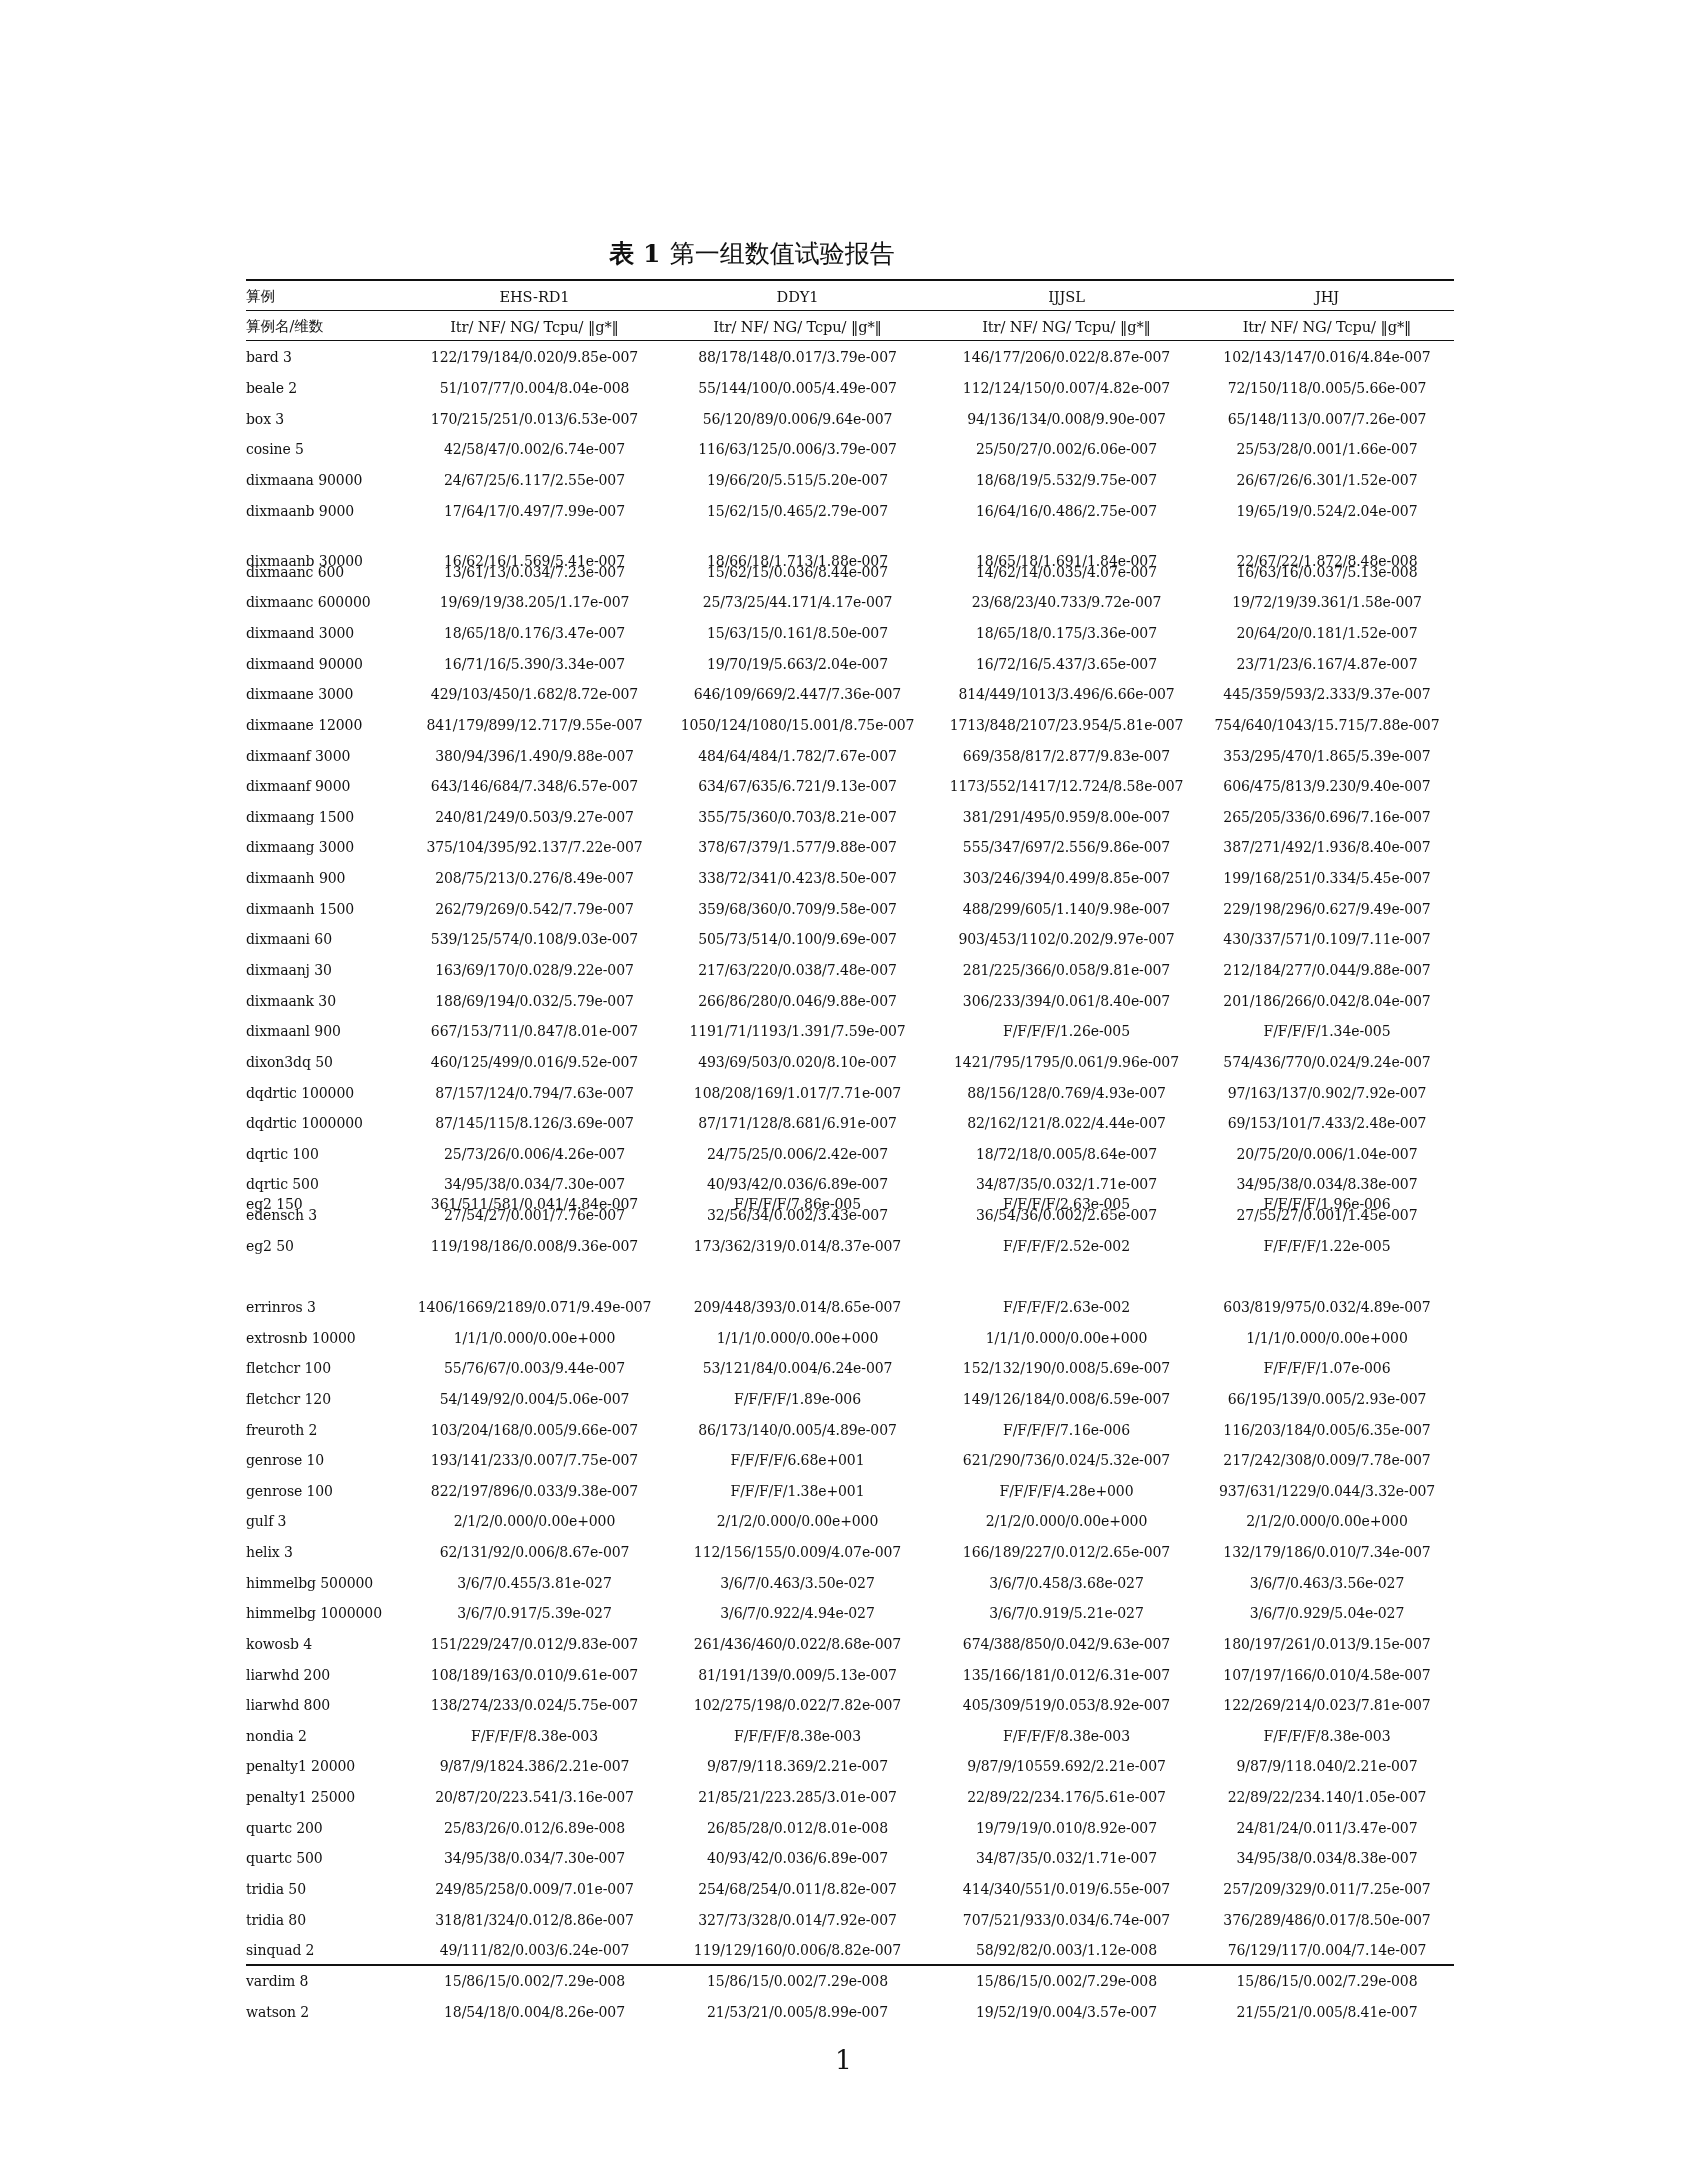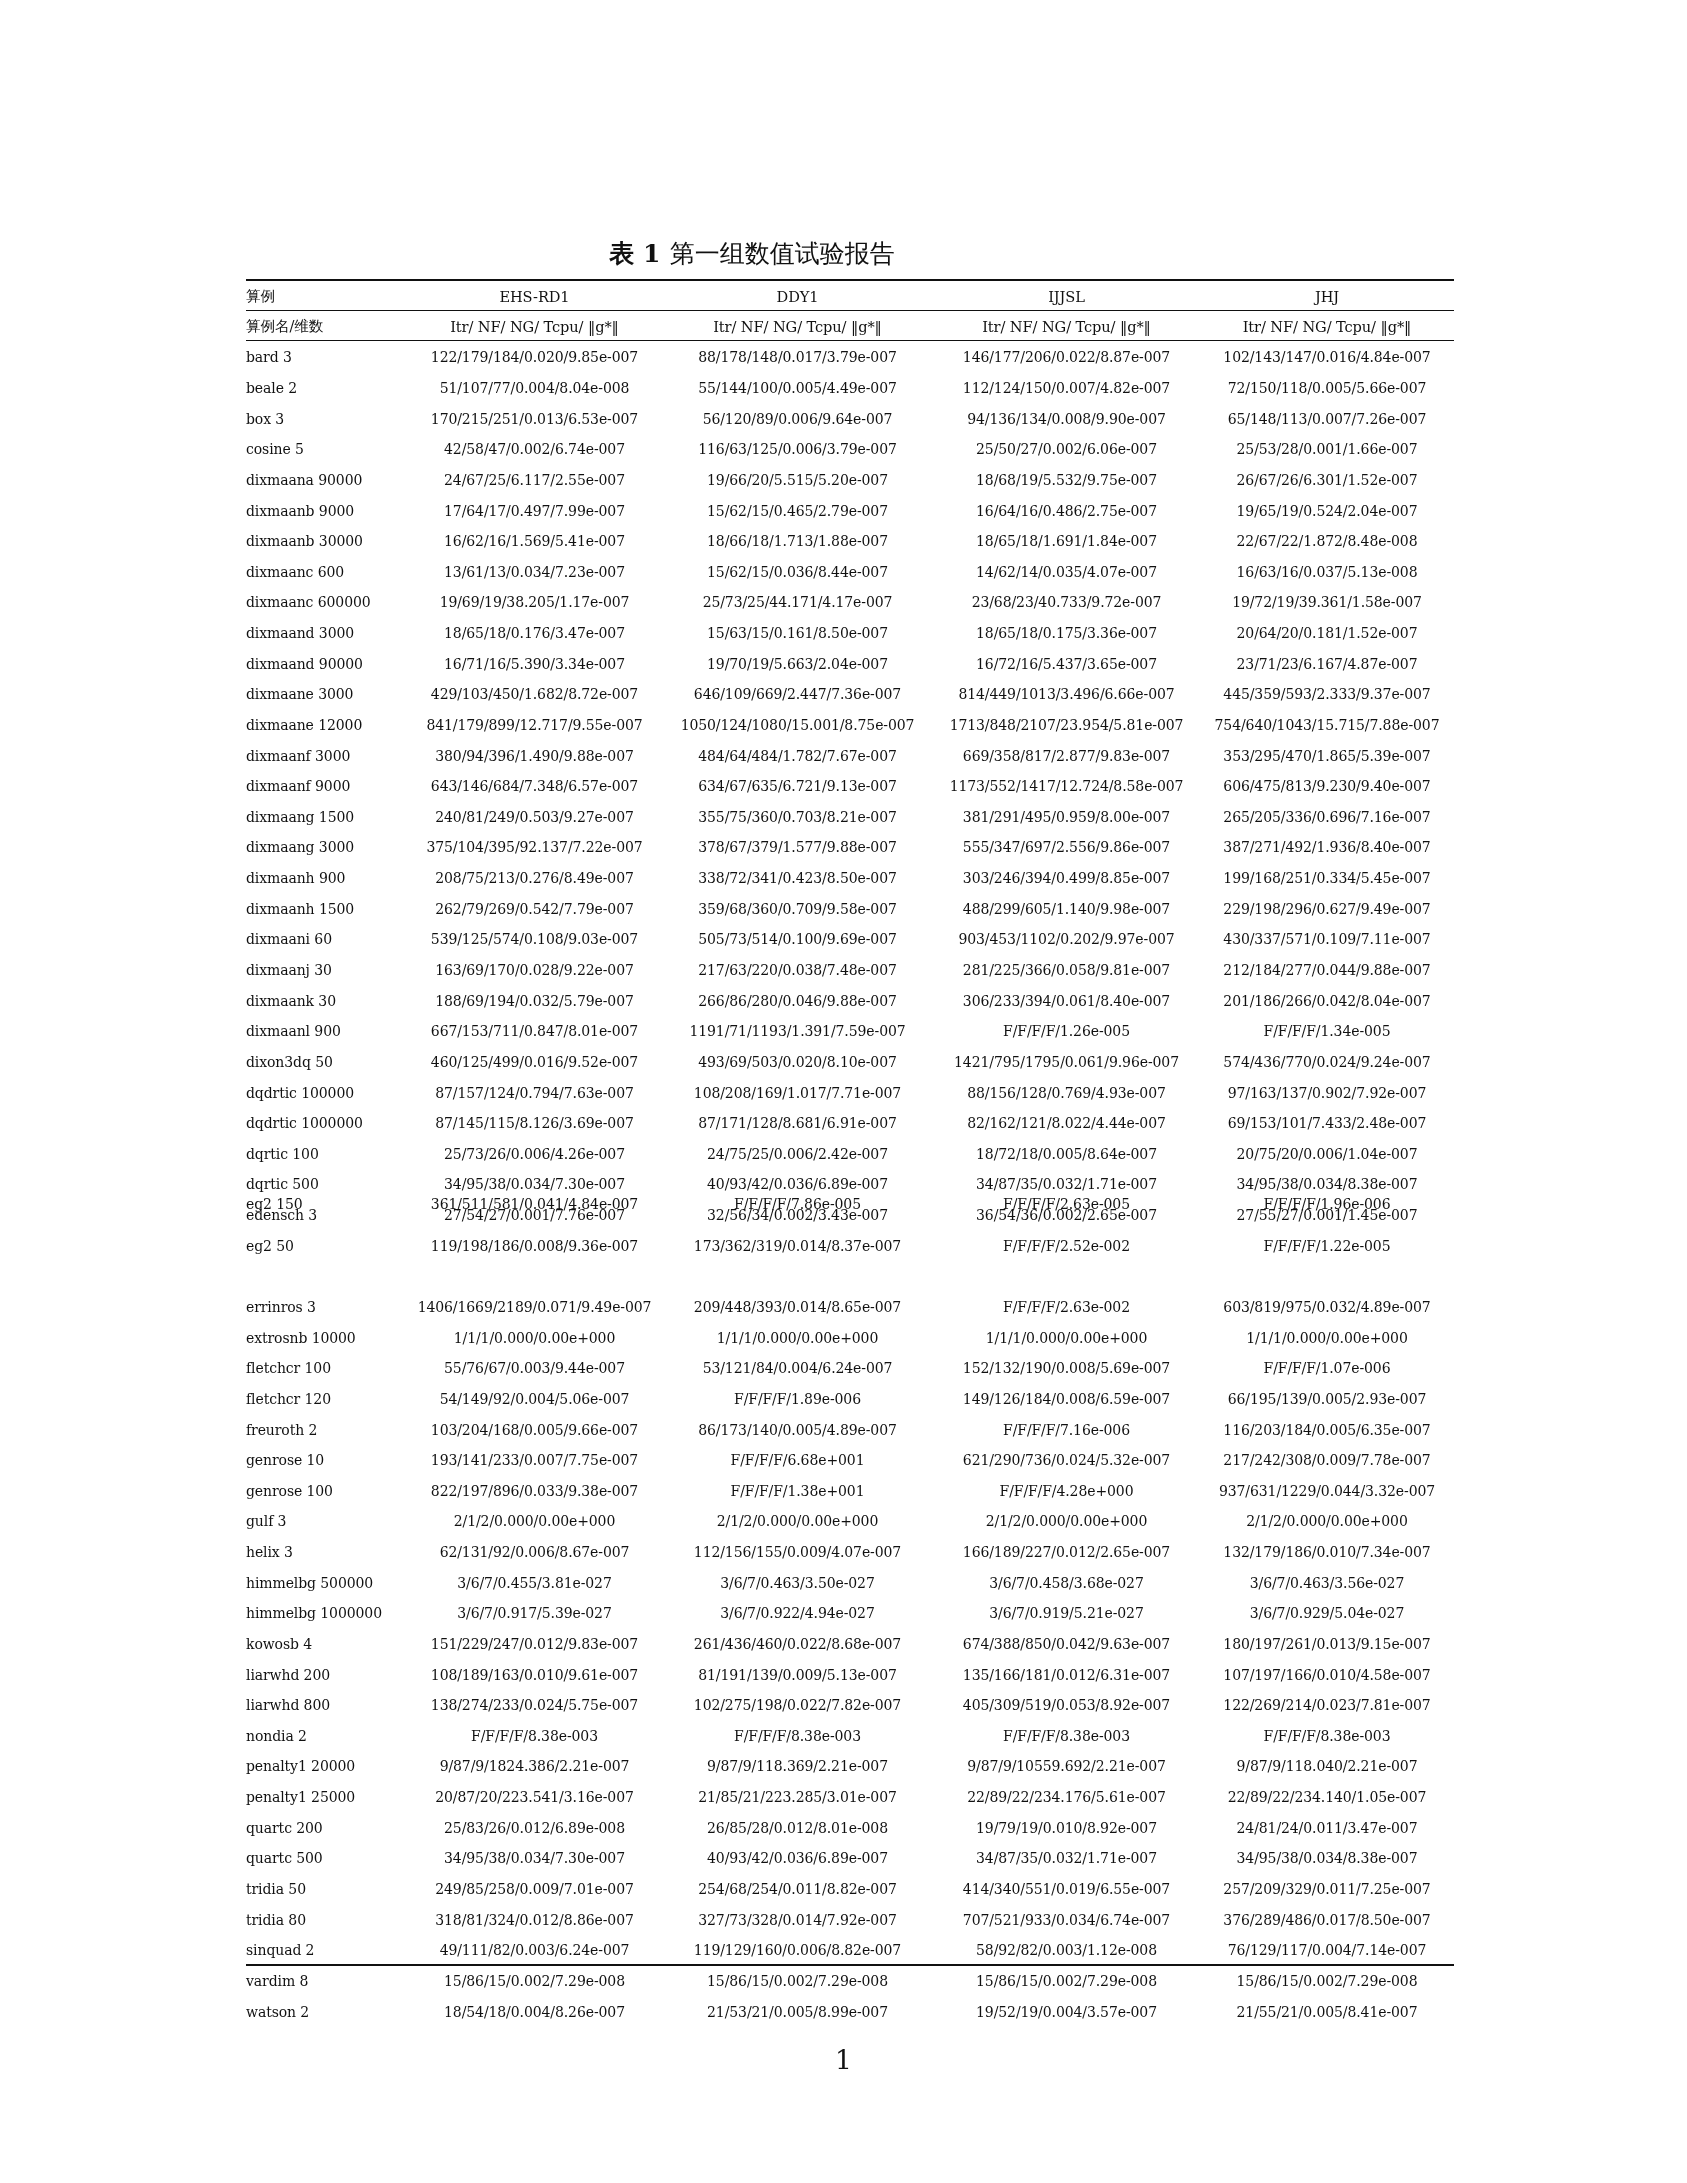--- a/index.html
+++ b/index.html
@@ -88,21 +88,21 @@
       <div class="cell c3">18/68/19/5.532/9.75e-007</div>
       <div class="cell c4">26/67/26/6.301/1.52e-007</div>
     </div>
     <div class="row" style="top: 495px;">
       <div class="cell c0">dixmaanb 9000</div>
       <div class="cell c1">17/64/17/0.497/7.99e-007</div>
       <div class="cell c2">15/62/15/0.465/2.79e-007</div>
       <div class="cell c3">16/64/16/0.486/2.75e-007</div>
       <div class="cell c4">19/65/19/0.524/2.04e-007</div>
     </div>
-    <div class="row" style="top: 525px; text-align: center;">
+    <div class="row" style="top: 545px; text-align: center;">
       <div class="cell c0">dixmaanb 30000</div>
       <div class="cell c1">16/62/16/1.569/5.41e-007</div>
       <div class="cell c2">18/66/18/1.713/1.88e-007</div>
       <div class="cell c3">18/65/18/1.691/1.84e-007</div>
       <div class="cell c4">22/67/22/1.872/8.48e-008</div>
     </div>
     <div class="row" style="top: 556px;">
       <div class="cell c0">dixmaanc 600</div>
       <div class="cell c1">13/61/13/0.034/7.23e-007</div>
       <div class="cell c2">15/62/15/0.036/8.44e-007</div>

